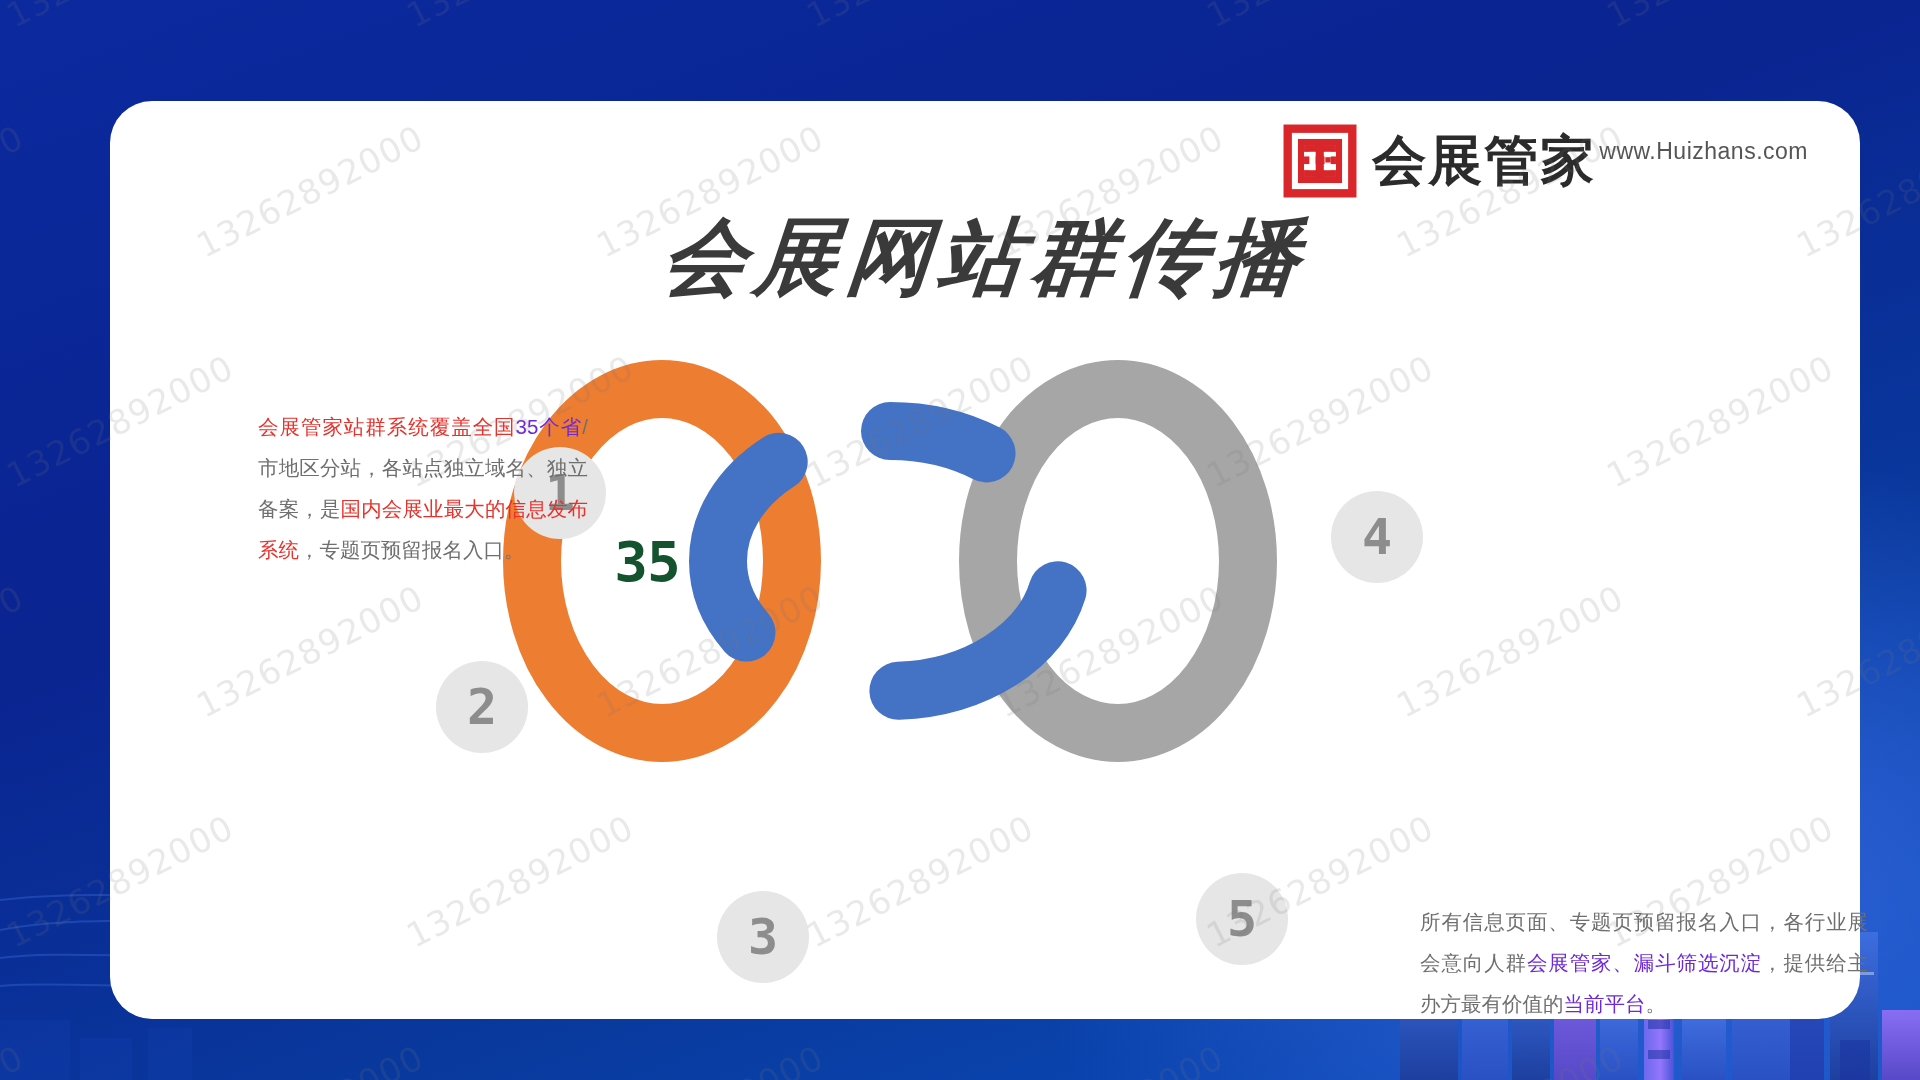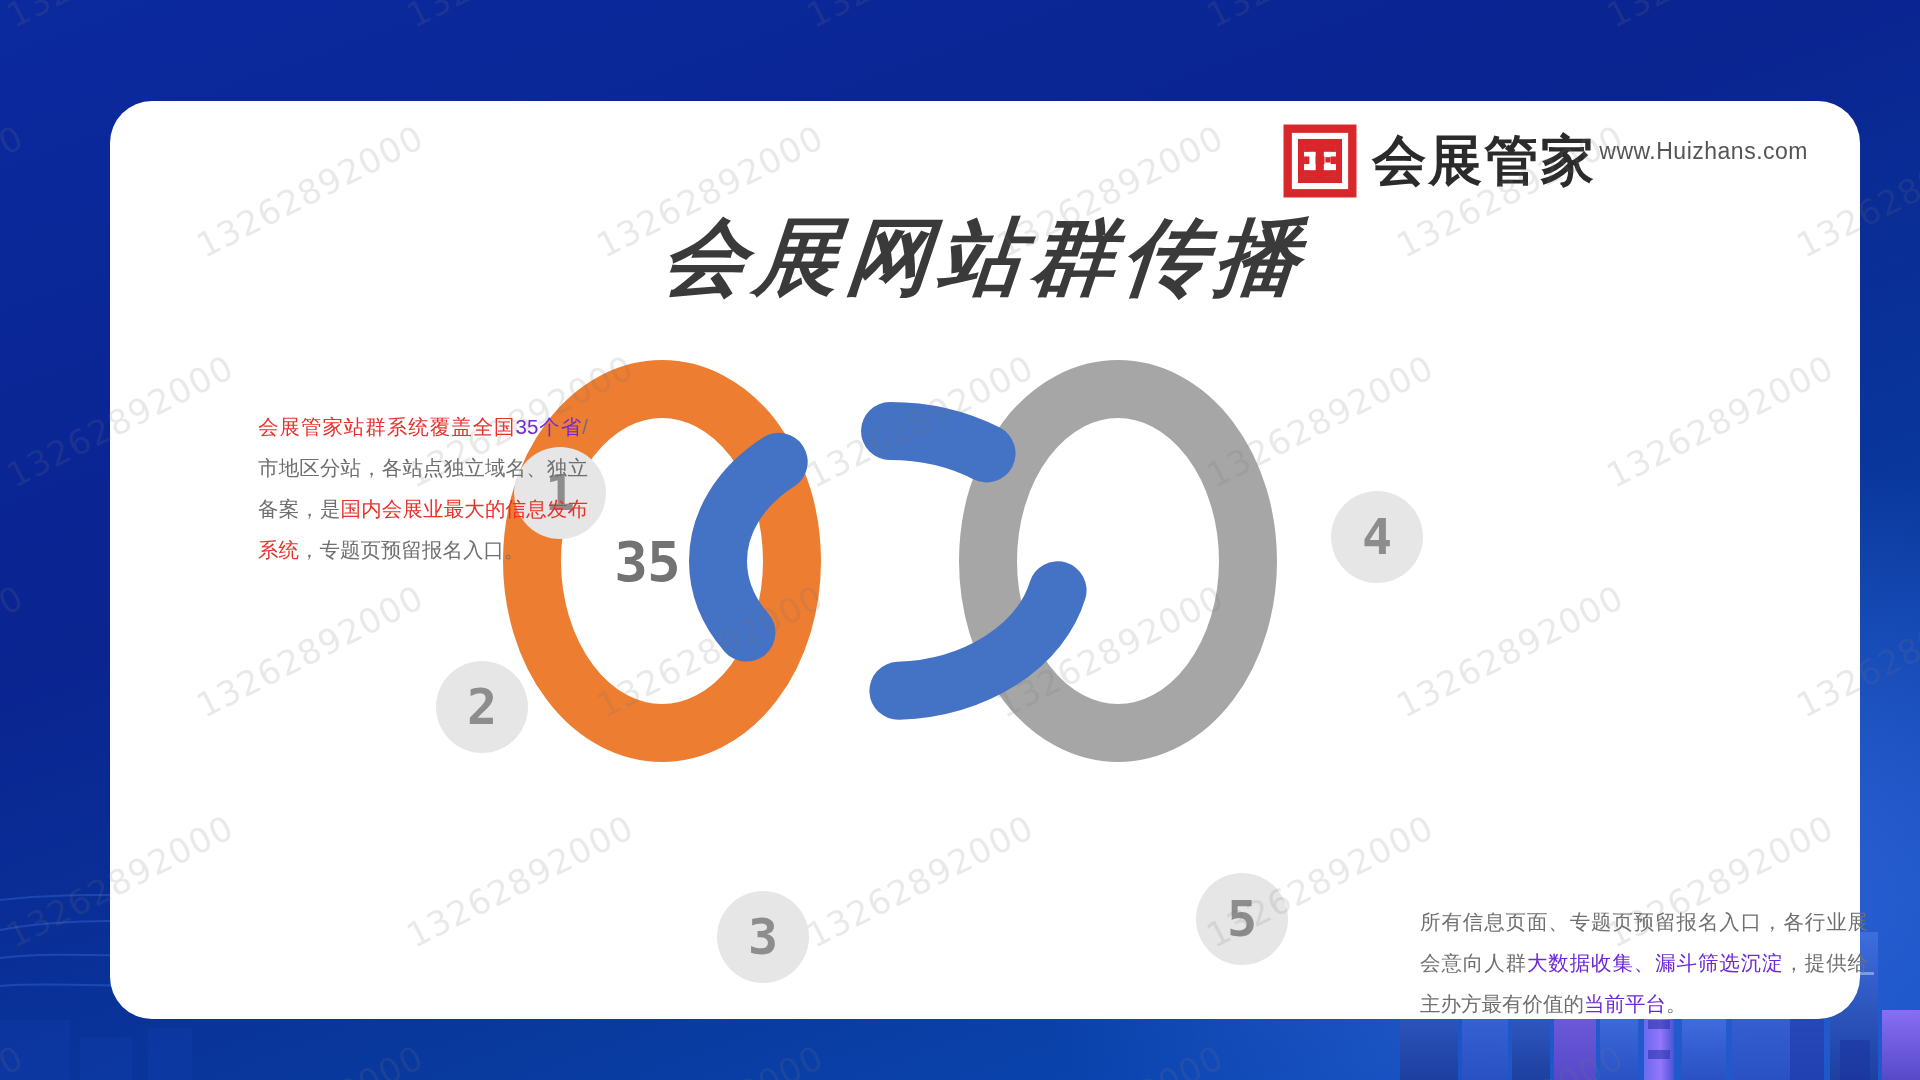--- a/index.html
+++ b/index.html
@@ -123,21 +123,21 @@
     top: 250px;
     width: 790px;
     height: 420px;
   }
   .ring-num {
     position: absolute;
     top: 50%;
     transform: translateY(-50%);
     font-size: 56px;
     font-weight: 800;
-    color: #737373;
+    color: #14532d;
     letter-spacing: -1px;
     font-family: "DejaVu Sans Mono", monospace;
     z-index: 6;
     text-align: center;
   }
   #num-35 { left: 62px;  width: 180px; }
   #num-80 { left: 300px; width: 190px; }
   #num-20 { left: 548px; width: 180px; }
 
   
@@ -315,21 +315,21 @@
       <div class="ring-num" id="num-35">35</div>
     </div>
 
     <div class="badge" id="badge-1">1</div>
     <div class="badge" id="badge-2">2</div>
     <div class="badge" id="badge-3">3</div>
     <div class="badge" id="badge-4">4</div>
     <div class="badge" id="badge-5">5</div>
 
     <div class="para" id="para-1"><span class="hl">会展管家站群系统覆盖全国</span><span class="hl-b">35个省</span><span>/市地区分站，各站点独立域名、独立备案，是</span><span class="hl">国内会展业最大的信息发布系统</span><span>，专题页预留报名入口。</span></div>
-    <div class="para" id="para-5"><span>所有信息页面、专题页预留报名入口，各行业展会意向人群</span><span class="hl-b">大数据收集、漏斗筛选沉淀</span><span>，提供给主办方最有价值的</span><span class="hl-b">当前平台</span><span>。</span></div>
+    <div class="para" id="para-5"><span>所有信息页面、专题页预留报名入口，各行业展会意向人群</span><span class="hl-b">会展管家、漏斗筛选沉淀</span><span>，提供给主办方最有价值的</span><span class="hl-b">当前平台</span><span>。</span></div>
 
   </div>
 
   <div id="watermark">
       <div class="wm" style="left: 0px; top: 0px; color: rgba(120, 120, 125, 0.16); transform: rotate(-27deg);">13262892000</div>
       <div class="wm" style="left: 400px; top: 0px; color: rgba(120, 120, 125, 0.16); transform: rotate(-27deg);">13262892000</div>
       <div class="wm" style="left: 800px; top: 0px; color: rgba(120, 120, 125, 0.16); transform: rotate(-27deg);">13262892000</div>
       <div class="wm" style="left: 1200px; top: 0px; color: rgba(120, 120, 125, 0.16); transform: rotate(-27deg);">13262892000</div>
       <div class="wm" style="left: 1600px; top: 0px; color: rgba(120, 120, 125, 0.16); transform: rotate(-27deg);">13262892000</div>
       <div class="wm" style="left: -210px; top: 230px; color: rgba(120, 120, 125, 0.16); transform: rotate(-27deg);">13262892000</div>

